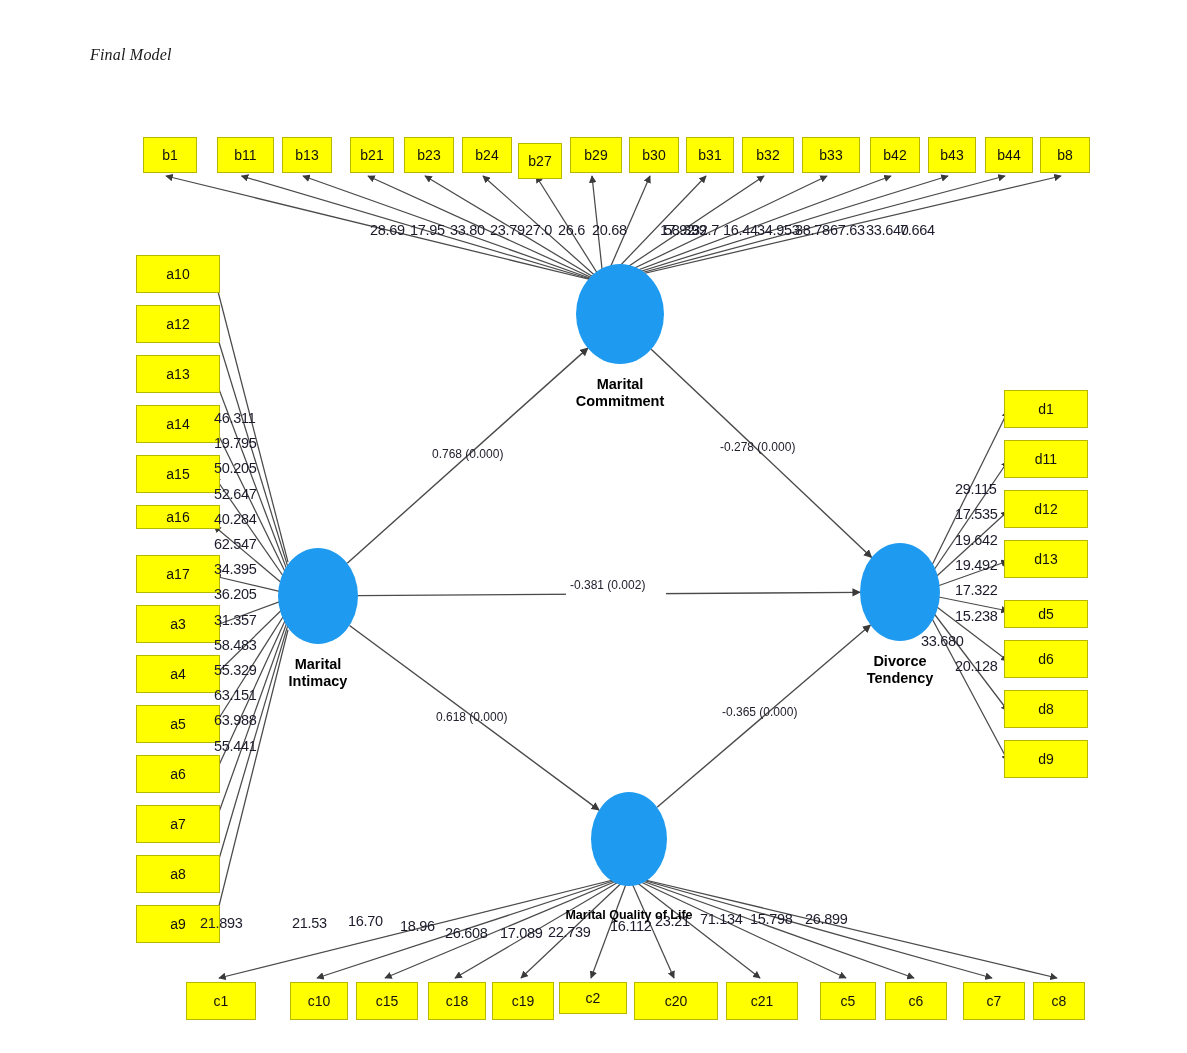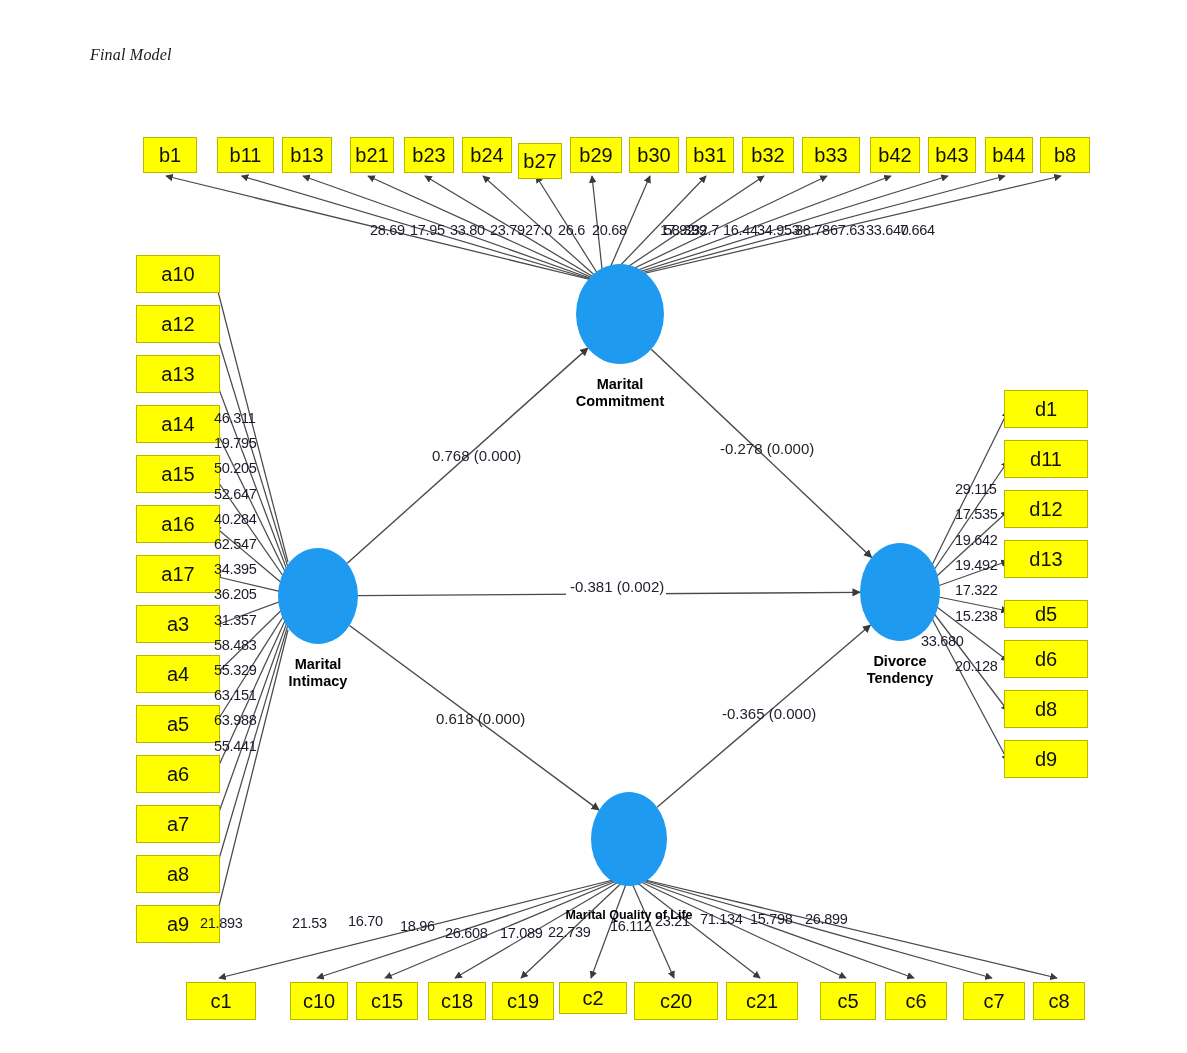--- a/index.html
+++ b/index.html
@@ -40,21 +40,21 @@
     overflow: visible;
   }
   .ind-box {
     position: absolute;
     background: #FFFF00;
     border: 1px solid #B7B700;
     box-sizing: border-box;
     display: flex;
     align-items: center;
     justify-content: center;
-    font-size: 20px;
+    font-size: 14px;
     color: #111111;
     font-family: "Liberation Sans", sans-serif;
   }
   .latent-label {
     position: absolute;
     font-weight: bold;
     font-size: 14.5px;
     color: #000000;
     text-align: center;
     line-height: 1.15;
@@ -68,21 +68,21 @@
     position: absolute;
     font-family: "Liberation Sans", sans-serif;
     font-size: 14.5px;
     color: #1b1b2b;
     white-space: nowrap;
     letter-spacing: -0.3px;
   }
   .path-label {
     position: absolute;
     font-family: "Liberation Sans", sans-serif;
-    font-size: 15px;
+    font-size: 12px;
     color: #22222e;
     white-space: nowrap;
   }
   .clip-mask {
     position: absolute;
     background: #ffffff;
   }
 </style>
 </head>
 <body>
@@ -177,21 +177,21 @@
       <div class="ind-box" style="left: 802px; top: 137px; width: 58px; height: 36px;">b33</div>
       <div class="ind-box" style="left: 870px; top: 137px; width: 50px; height: 36px;">b42</div>
       <div class="ind-box" style="left: 928px; top: 137px; width: 48px; height: 36px;">b43</div>
       <div class="ind-box" style="left: 985px; top: 137px; width: 48px; height: 36px;">b44</div>
       <div class="ind-box" style="left: 1040px; top: 137px; width: 50px; height: 36px;">b8</div>
       <div class="ind-box" style="left: 136px; top: 255px; width: 84px; height: 38px;">a10</div>
       <div class="ind-box" style="left: 136px; top: 305px; width: 84px; height: 38px;">a12</div>
       <div class="ind-box" style="left: 136px; top: 355px; width: 84px; height: 38px;">a13</div>
       <div class="ind-box" style="left: 136px; top: 405px; width: 84px; height: 38px;">a14</div>
       <div class="ind-box" style="left: 136px; top: 455px; width: 84px; height: 38px;">a15</div>
-      <div class="ind-box" style="left: 136px; top: 505px; width: 84px; height: 38px;">a16</div>
+      <div class="ind-box" style="left: 136px; top: 505px; width: 84px; height: 24px;">a16</div>
       <div class="ind-box" style="left: 136px; top: 555px; width: 84px; height: 38px;">a17</div>
       <div class="ind-box" style="left: 136px; top: 605px; width: 84px; height: 38px;">a3</div>
       <div class="ind-box" style="left: 136px; top: 655px; width: 84px; height: 38px;">a4</div>
       <div class="ind-box" style="left: 136px; top: 705px; width: 84px; height: 38px;">a5</div>
       <div class="ind-box" style="left: 136px; top: 755px; width: 84px; height: 38px;">a6</div>
       <div class="ind-box" style="left: 136px; top: 805px; width: 84px; height: 38px;">a7</div>
       <div class="ind-box" style="left: 136px; top: 855px; width: 84px; height: 38px;">a8</div>
       <div class="ind-box" style="left: 136px; top: 905px; width: 84px; height: 38px;">a9</div>
       <div class="ind-box" style="left: 1004px; top: 390px; width: 84px; height: 38px;">d1</div>
       <div class="ind-box" style="left: 1004px; top: 440px; width: 84px; height: 38px;">d11</div>

